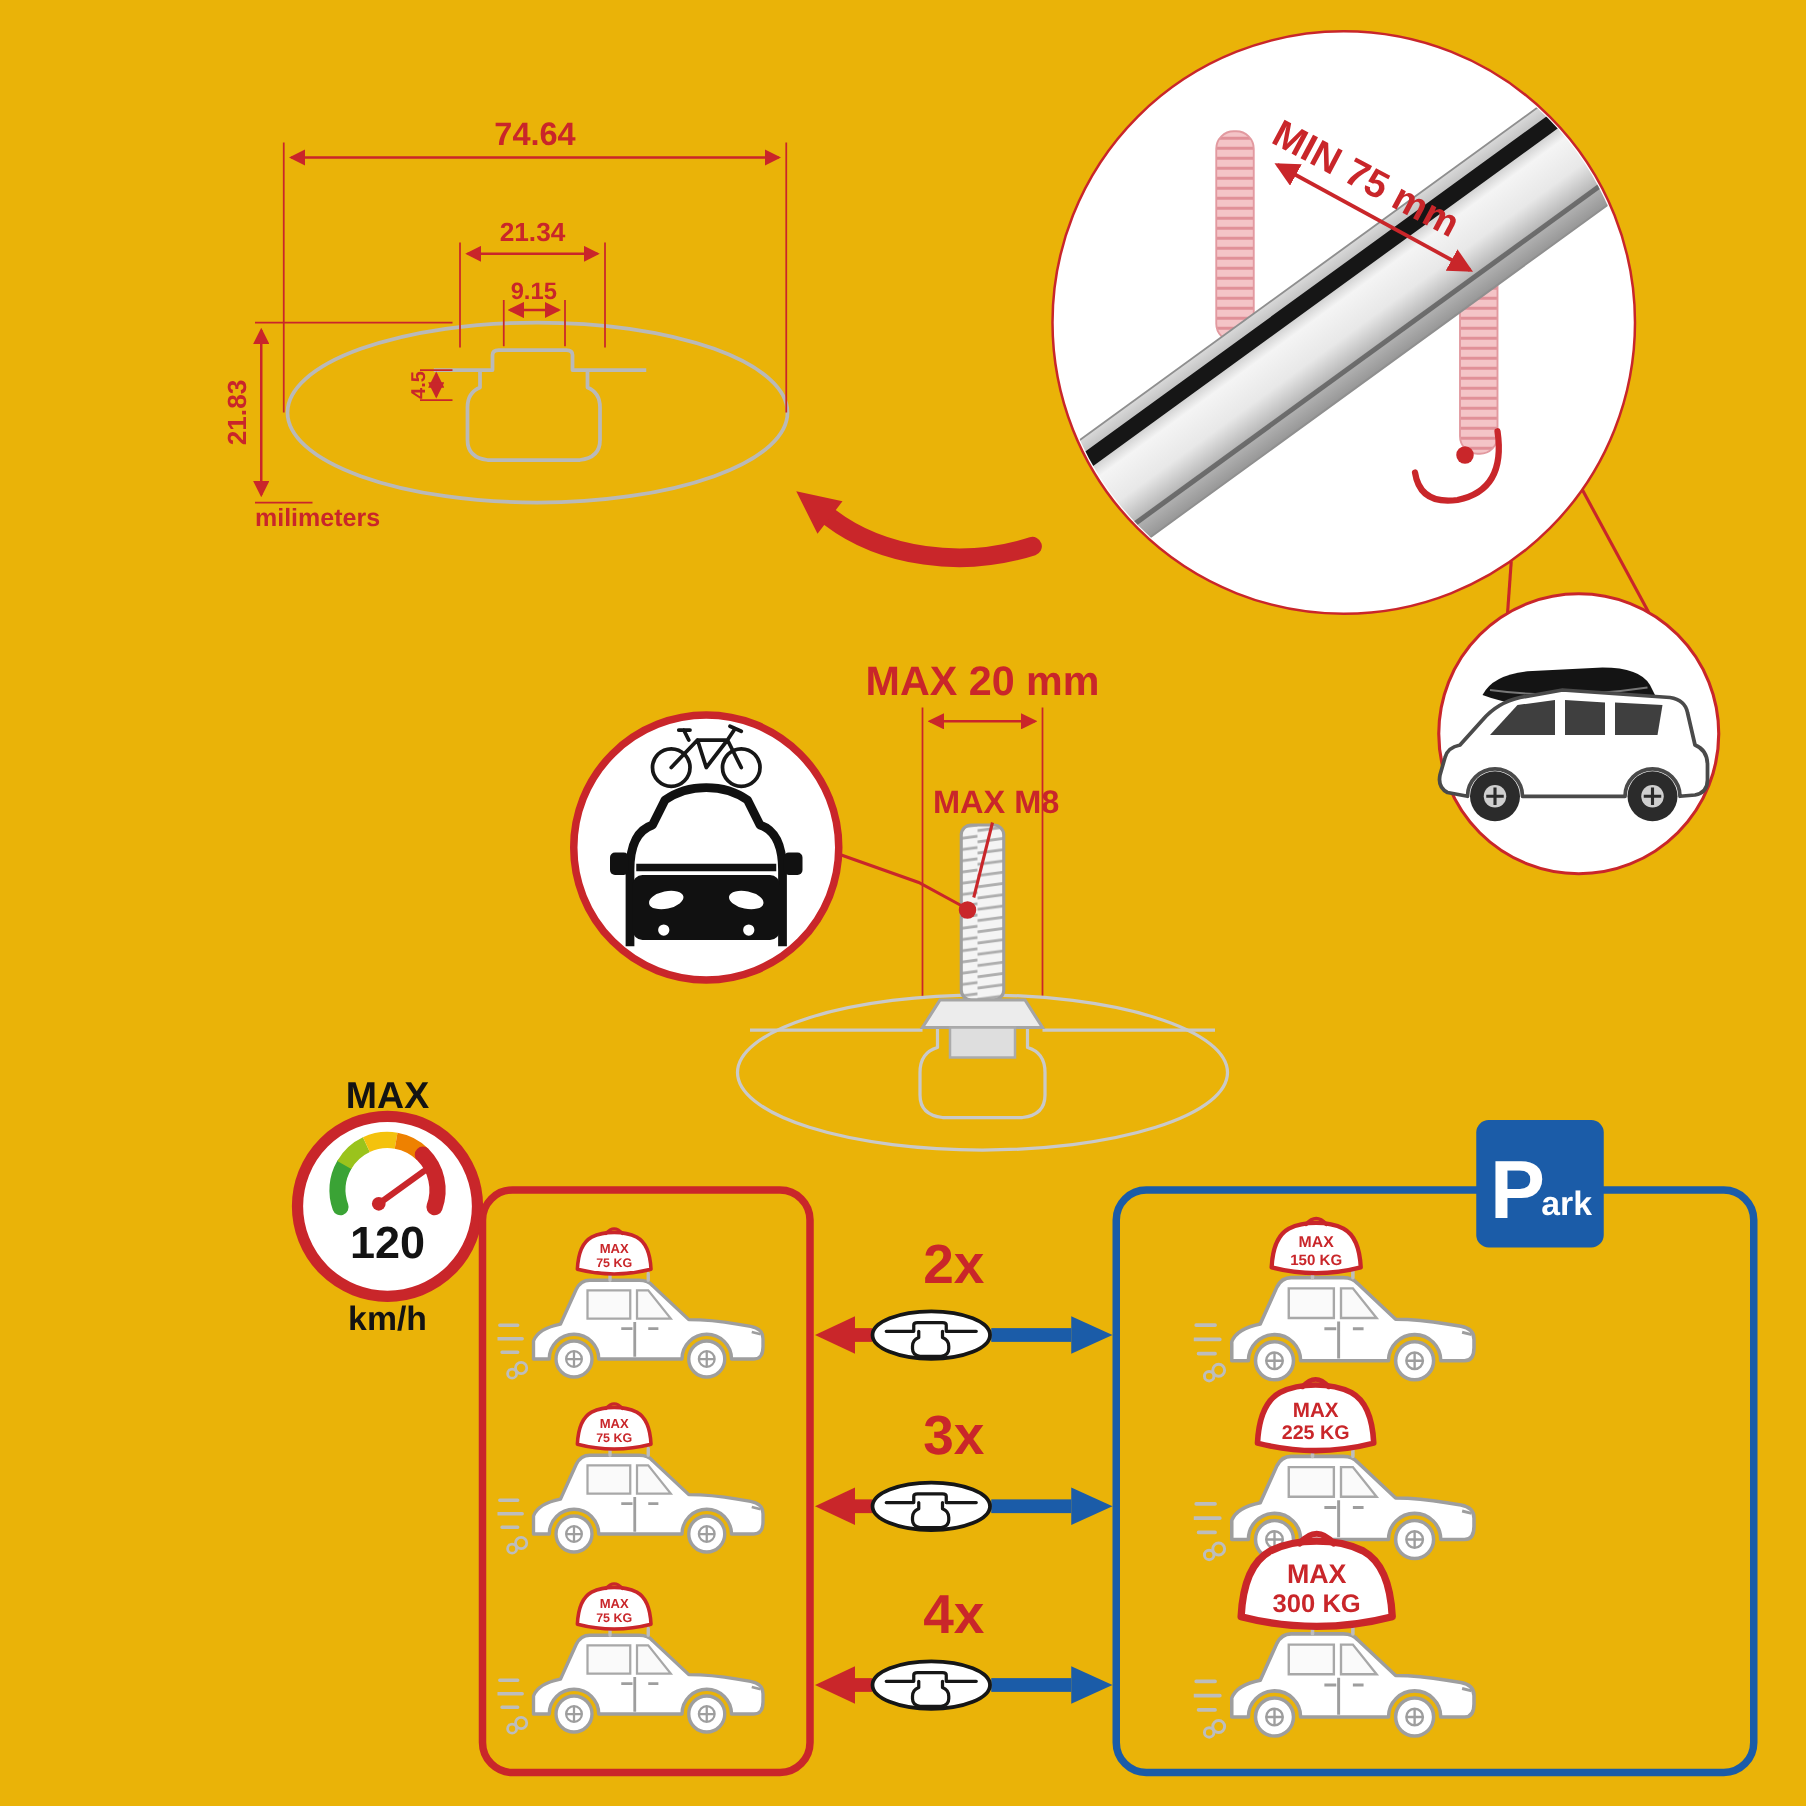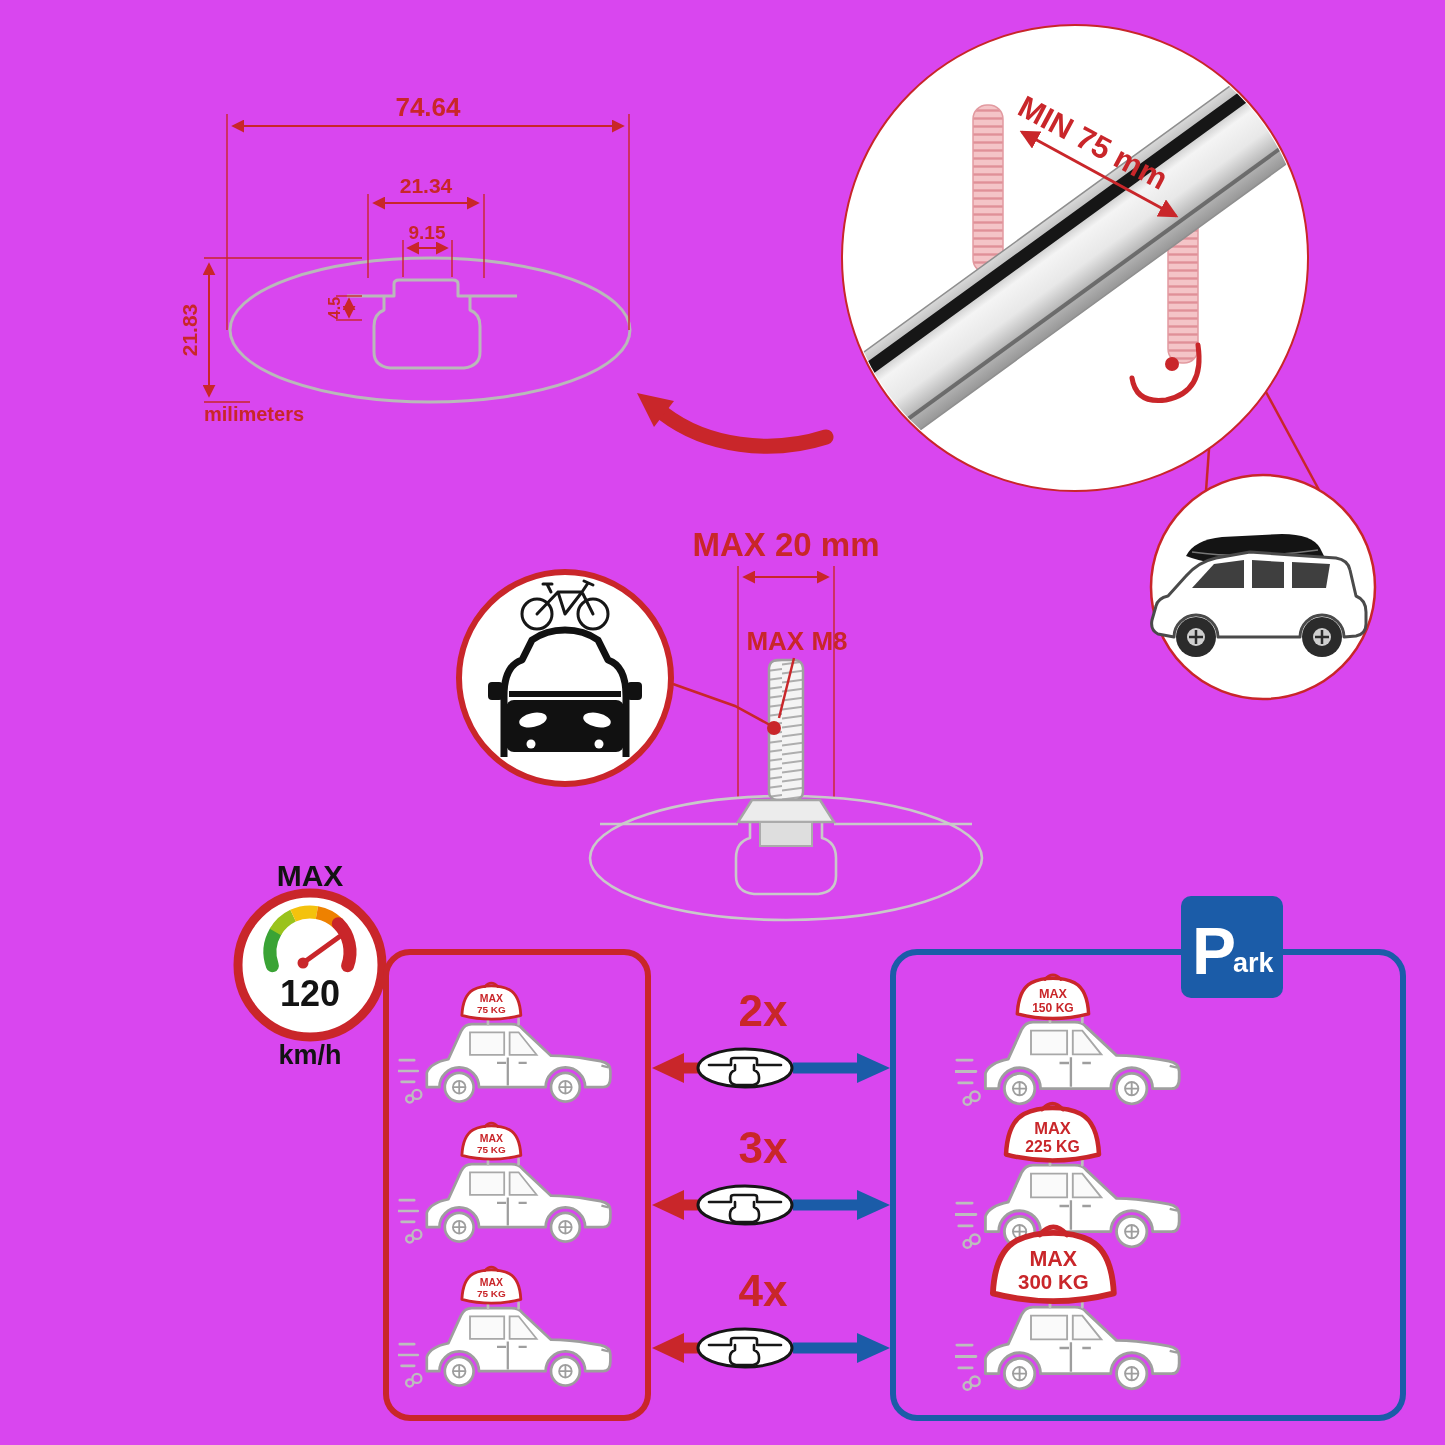--- a/index.html
+++ b/index.html
@@ -1,16 +1,16 @@
 <!DOCTYPE html>
 <html><head>
 <meta charset="utf-8">
 <style>
   html,body{margin:0;padding:0;background:#fff;}
-  .canvas{position:relative;width:1445px;height:1445px;background:#d946ef;overflow:hidden;
+  .canvas{position:relative;width:1445px;height:1445px;background:#eab308;overflow:hidden;
           font-family:"Liberation Sans",sans-serif;}
   svg text{font-family:"Liberation Sans",sans-serif;}
   .dim{stroke:#c9262a;stroke-width:2;fill:none;}
   .dim3{stroke:#c9262a;stroke-width:3;fill:none;}
   .ext{stroke:#c9262a;stroke-width:1.4;fill:none;}
   .gprofile{stroke:#b9b9b9;stroke-width:3;fill:none;stroke-linejoin:round;}
   .gprofile2{stroke:#c9c9c9;stroke-width:2.6;fill:none;stroke-linejoin:round;}
   .rt{fill:#c9262a;font-weight:bold;}
   .kt{fill:#131313;font-weight:bold;}
   .wt{fill:#ffffff;font-weight:bold;}

